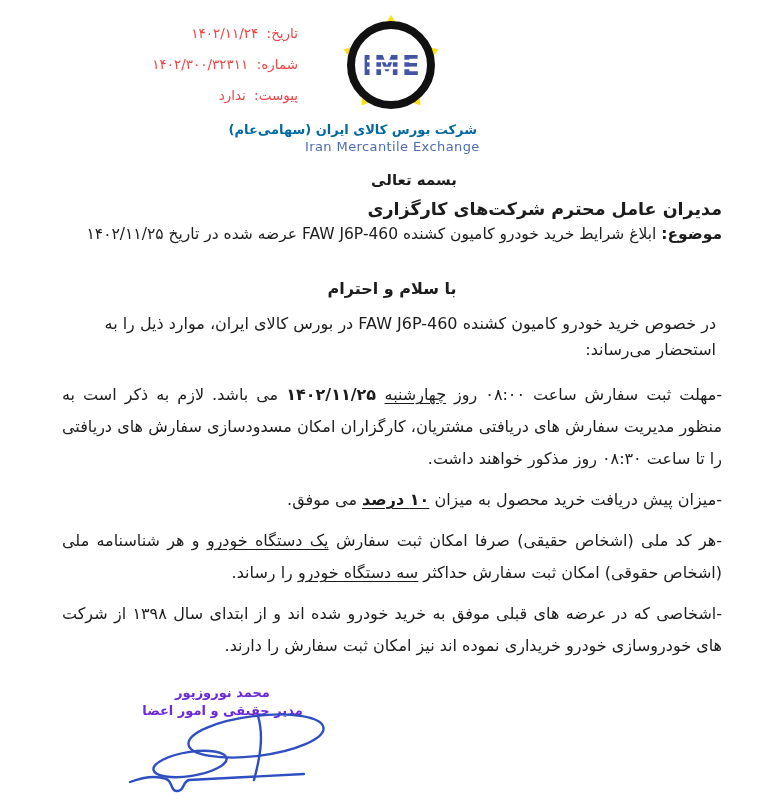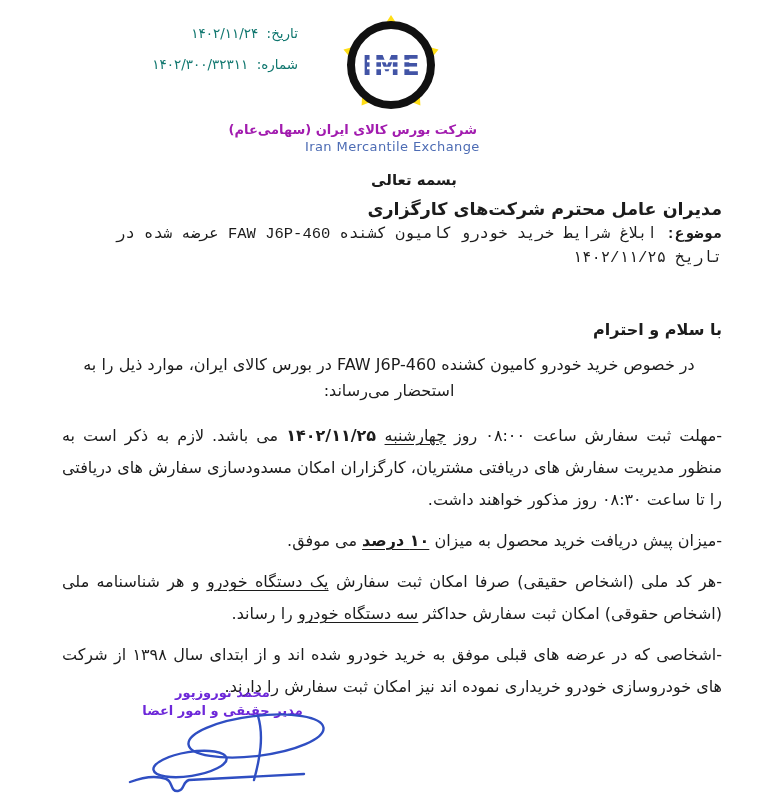--- a/index.html
+++ b/index.html
@@ -3,36 +3,36 @@
 <meta charset="utf-8">
 <style>
   * { margin:0; padding:0; box-sizing:border-box; }
   html,body { background:#ffffff; }
   .page {
     position:relative; width:782px; height:802px; background:#ffffff;
     font-family:"DejaVu Sans", sans-serif; color:#1c1c1c; overflow:hidden;
   }
   
   .meta { position:absolute; top:18px; left:63px; width:235px; direction:rtl; }
-  .meta-row { text-align:right; font-size:13.5px; line-height:31px; color:#0f766e; white-space:nowrap; }
+  .meta-row { text-align:right; font-size:13.5px; line-height:31px; color:#ef4444; white-space:nowrap; }
   .meta-row .lbl { margin-left:4px; }
   
   .emblem-wrap { position:absolute; top:12px; left:305px; width:172px; text-align:center; }
-  .org-fa { direction:rtl; font-weight:bold; font-size:13px; color:#a21caf; line-height:18px; margin-top:1px; white-space:nowrap; }
+  .org-fa { direction:rtl; font-weight:bold; font-size:13px; color:#0369a1; line-height:18px; margin-top:1px; white-space:nowrap; }
   .org-en { font-size:13px; color:#4d6cb4; letter-spacing:0.4px; line-height:14px; margin-top:1px; white-space:nowrap; }
   
   .besmellah { position:absolute; top:171px; left:44px; width:740px; text-align:center;
     direction:rtl; font-weight:bold; font-size:15px; }
   
   .letter { position:absolute; top:196px; left:62px; right:60px; direction:rtl; }
   .recipient { font-size:17.5px; font-weight:bold; line-height:26px; text-align:right; }
-  .subject { font-size:15.5px; line-height:24px; margin-bottom:49px; text-align:right;font-family:Liberation Mono, monospace; }
+  .subject { font-size:15.5px; line-height:24px; margin-bottom:32px; text-align:right; }
   .subject .lbl { font-weight:bold; }
-  .salutation { font-size:16px; font-weight:bold; line-height:22px; margin-bottom:11px; text-align:right; }
-  .intro { font-size:16px; line-height:26px; margin-bottom:16px; padding-right:6px; text-align:center; }
+  .salutation { font-size:16px; font-weight:bold; line-height:22px; margin-bottom:11px; text-align:center; }
+  .intro { font-size:16px; line-height:26px; margin-bottom:16px; padding-right:6px; text-align:right; }
   .para { font-size:16px; line-height:32px; text-align:justify; margin-bottom:9px; }
   .u  { text-decoration:underline; text-underline-offset:3px; }
   .b  { font-weight:bold;margin-top:20px; }
   .bu { font-weight:bold; text-decoration:underline; text-underline-offset:3px; }
   
   .sig-text { position:absolute; top:684px; left:125px; width:195px; direction:rtl; text-align:center;
     font-weight:bold; font-size:13px; line-height:17.5px; color:#6d28d9; }
   .sig-ink { position:absolute; top:696px; left:108px; }
 </style>
 </head>
@@ -41,20 +41,24 @@
 <div class="page">
 
   <div class="meta">
     <div class="meta-row">
       <span class="lbl">تاریخ:</span>
       <span>۱۴۰۲/۱۱/۲۴</span>
     </div>
     <div class="meta-row">
       <span class="lbl">شماره:</span>
       <span>۱۴۰۲/۳۰۰/۳۲۳۱۱</span>
+    </div>
+    <div class="meta-row">
+      <span class="lbl">پیوست:</span>
+      <span>ندارد</span>
     </div>
   </div>
 
   <div class="emblem-wrap">
     <svg width="120" height="104" viewBox="0 0 120 104">
       <polygon points="60,3 77,29.5 107.5,37.5 87.6,62 89.4,93.5 60,82 30.6,93.5 32.4,62 12.5,37.5 43,29.5" fill="#ffde17"></polygon>
       <circle cx="60" cy="53" r="40" fill="#ffffff" stroke="#111111" stroke-width="8"></circle>
       <text x="61" y="63" text-anchor="middle" font-family="DejaVu Sans, sans-serif" font-size="26" font-weight="bold" letter-spacing="2" fill="#4254a6">IME</text>
       <line x1="36" y1="49" x2="86" y2="49" stroke="#ffffff" stroke-width="2.4"></line>
       <line x1="36" y1="56" x2="86" y2="56" stroke="#ffffff" stroke-width="2.4"></line>

